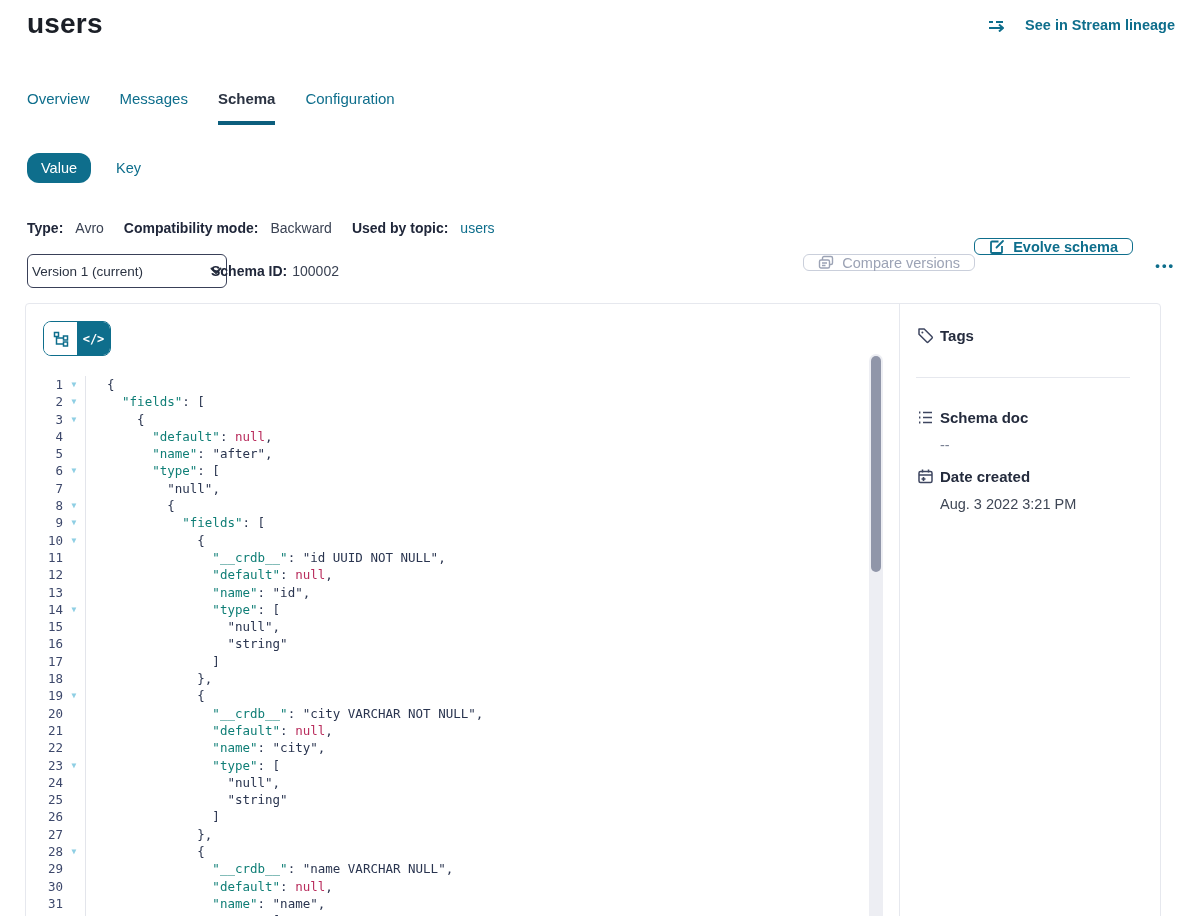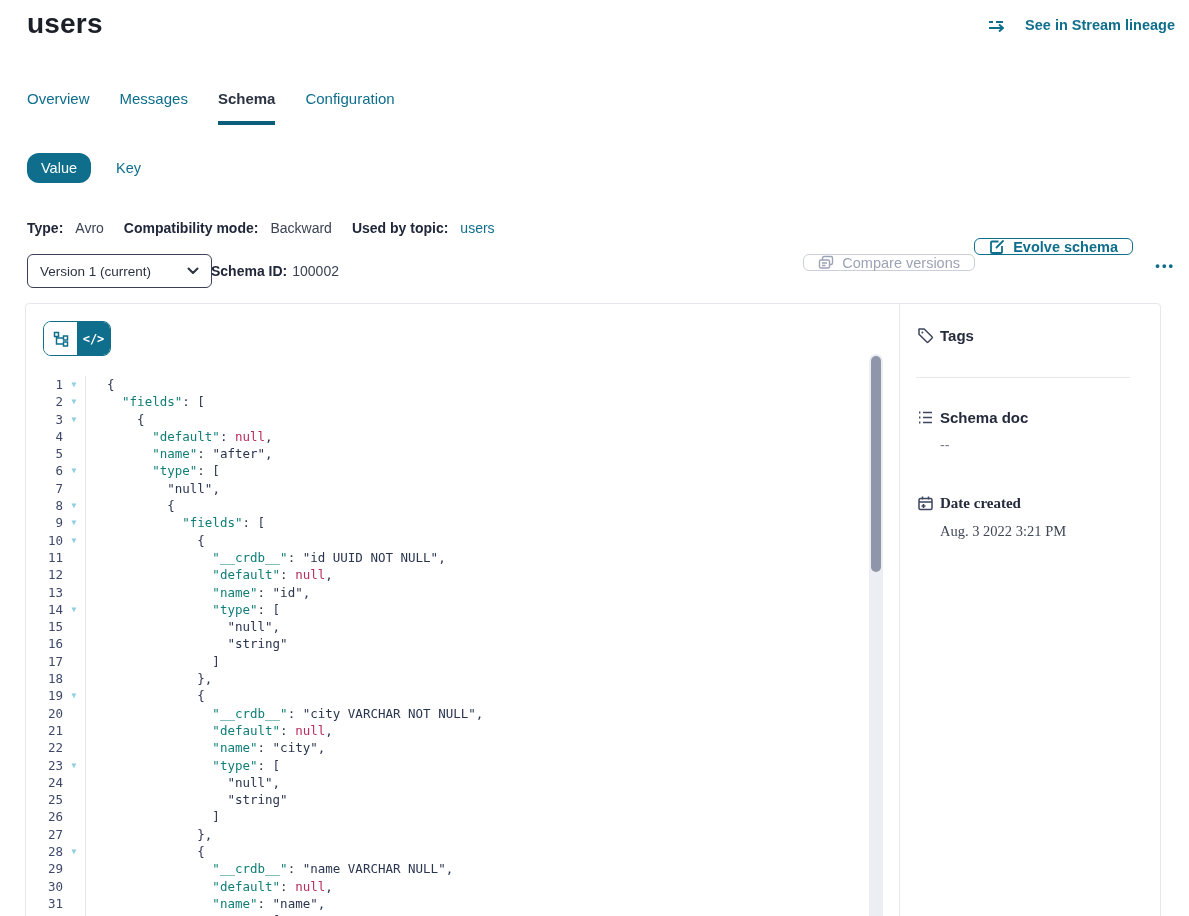--- a/index.html
+++ b/index.html
@@ -23,22 +23,22 @@
   .vk-link { color:#0e6e8c; font-size:14.5px; font-weight:500; cursor:pointer; background:none; border:none; }
 
   
   .meta-row { position:absolute; left:27px; top:220px; display:flex; gap:20px; font-size:14px; }
   .meta-item { display:flex; gap:12px; }
   .meta-label { font-weight:700; color:#20273a; }
   .meta-value { color:#3a4253; }
   .meta-link { color:#0e6e8c; cursor:pointer; }
 
   
-  .version-select { position:absolute; left:27px; top:254px; width:185px; height:34px; border:1px solid #394058;
-    border-radius:6px; display:flex; align-items:center; justify-content:space-between; padding:0 12px; cursor:pointer; }
+  .version-select { position:absolute; left:27px; top:254px; width:200px; height:34px; border:1px solid #394058;
+    border-radius:6px; display:flex; align-items:center; justify-content:space-between; padding:0 4px; cursor:pointer; }
   .version-select span { font-size:13.5px; color:#2b3342; }
   .schema-id { position:absolute; left:211px; top:263px; font-size:14px; display:flex; gap:5px; }
   .btn { height:17px; border-radius:6px; background:#fff; display:flex; align-items:center; gap:8px;
     font-size:14.5px; padding:0 14px; cursor:pointer; }
   .btn-compare { position:absolute; top:254px; right:214px; border:1px solid #cacfdb; color:#9ca3b5; font-weight:500; cursor:default; }
   .btn-evolve { position:absolute; top:238px; right:56px; border:1px solid #0e6e8c; color:#0e6e8c; font-weight:600; }
   .more-menu { position:absolute; top:258px; right:14px; color:#0e6e8c; font-size:13px; letter-spacing:2px; font-weight:700; cursor:pointer; }
 
   
   .panel { position:absolute; left:25px; top:303px; width:1136px; height:625px;
@@ -66,21 +66,21 @@
   .side { flex:1; border-left:1px solid #e6e8ee; padding:22px 30px 0 16px; }
   .side-head { display:flex; align-items:center; gap:6px; }
   .side-head .t { font-size:15px; font-weight:700; color:#242b3d; }
   .icon-box { width:18px; height:18px; display:flex; align-items:center; justify-content:center; flex:none; }
   .side-indent { margin-left:24px; }
   .tags-input { display:block; width:190px; border:none; border-bottom:1.5px solid #3e4660; outline:none;
     font-size:14px; padding:2px 0 8px 0; margin-top:17px; font-family:"Liberation Sans", sans-serif; color:#333a47; }
   .tags-input::placeholder { color:#9aa1b3; }
   .side-divider { border:none; border-top:1px solid #e6e8ee; margin:33px 0 0 0; width:214px; }
   .sec-schema-doc { margin-top:30px; }
-  .sec-date { margin-top:41px;font-family:Liberation Serif, serif; }
+  .sec-date { margin-top:14px; }
   .side-value { font-size:14.5px; color:#3f4756; margin-top:11px; }
   .side-value.dim { color:#7a8194; }
 </style>
 </head>
 <body>
 
 <h1 class="page-title">users</h1>
 
 <div class="lineage-link">
   <span class="icon-box">

